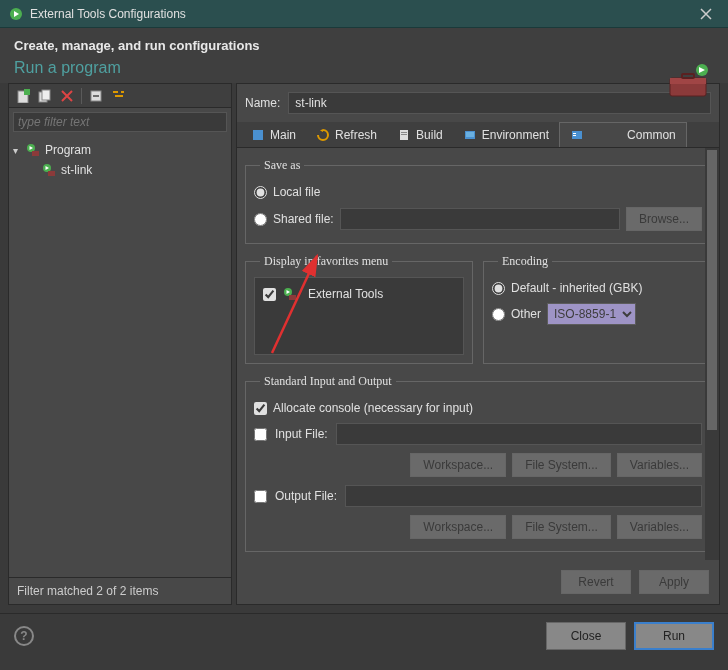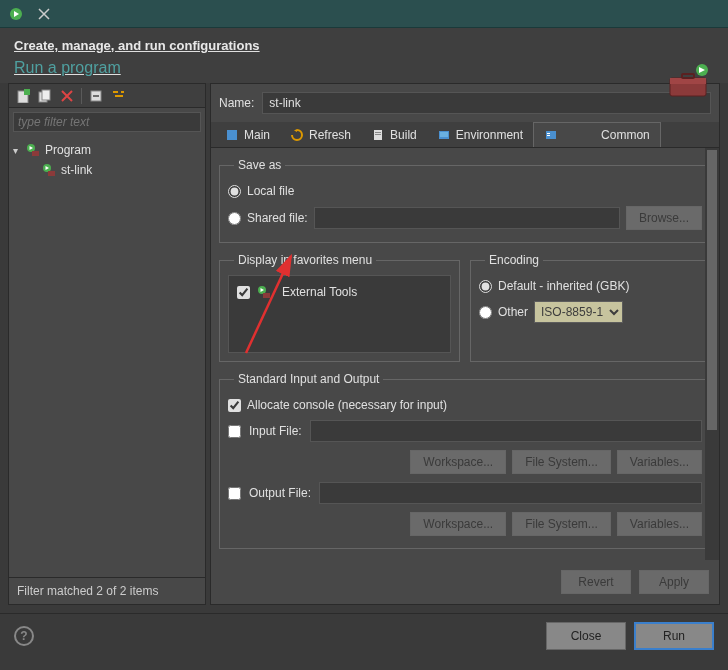--- a/index.html
+++ b/index.html
@@ -10,21 +10,21 @@
     .titlebar-title { flex: 1; color: #e0e0e0; }
     .titlebar-close { width: 28px; height: 28px; display: flex; align-items: center; justify-content: center; color: #e0e0e0; cursor: pointer; }
     
     .header { background: #3f3f3f; padding: 10px 14px 6px; }
     .header-title { color: #e8e8e8; font-weight: bold; font-size: 13px; }
     .header-sub { color: #4fa0a0; margin-top: 6px; font-size: 16px; }
     .header-icon-area { position: absolute; right: 18px; top: 36px; }
     
     .content { display: flex; padding: 0 8px 8px 8px; gap: 4px; height: 530px; }
     
-    .left-panel { width: 198px; background: #484848; border: 1px solid #2a2a2a; display: flex; flex-direction: column; }
+    .left-panel { width: 224px; background: #484848; border: 1px solid #2a2a2a; display: flex; flex-direction: column; }
     .toolbar { height: 24px; background: #3f3f3f; border-bottom: 1px solid #2a2a2a; display: flex; align-items: center; padding: 0 4px; gap: 2px; }
     .toolbar-btn { width: 20px; height: 20px; display: flex; align-items: center; justify-content: center; cursor: pointer; }
     .toolbar-sep { width: 1px; height: 16px; background: #5a5a5a; margin: 0 2px; }
     
     .filter-input { width: calc(100% - 8px); margin: 4px; background: #3a3a3a; border: 1px solid #555; color: #888; padding: 2px 4px; height: 20px; font-style: italic; }
     
     .tree { flex: 1; padding: 4px; }
     .tree-item { display: flex; align-items: center; padding: 2px 0; cursor: pointer; }
     .tree-arrow { width: 12px; display: inline-block; color: #ccc; font-size: 10px; }
     .tree-icon { width: 16px; height: 16px; margin-right: 4px; display: inline-flex; align-items: center; justify-content: center; }
@@ -37,38 +37,38 @@
     .name-input { flex: 1; background: #3a3a3a; border: 1px solid #555; color: #e0e0e0; padding: 3px 6px; height: 22px; }
     
     .tabs { display: flex; background: #3f3f3f; border-bottom: 1px solid #2a2a2a; padding-left: 4px; }
     .tab { display: flex; align-items: center; padding: 5px 10px; gap: 5px; cursor: pointer; color: #e0e0e0; }
     .tab.active { background: #484848; border-top: 1px solid #666; border-left: 1px solid #666; border-right: 1px solid #666; gap: 43px; }
     .tab-icon { width: 14px; height: 14px; display: inline-flex; align-items: center; justify-content: center; }
     
     .tab-content { flex: 1; padding: 10px 8px; overflow-y: auto; position: relative; }
     
     fieldset { border: 1px solid #666; margin-bottom: 10px; padding: 8px; position: relative; }
-    legend { color: #e0e0e0; padding: 0 4px; margin-left: 6px; }
+    legend { color: #e0e0e0; padding: 0 4px; margin-left: 6px; font-family: Liberation Serif, serif; }
     
     .radio-row, .check-row { display: flex; align-items: center; padding: 4px 0; gap: 6px; }
     input[type=radio], input[type=checkbox] { width: 13px; height: 13px; accent-color: #e0e0e0; }
     .radio-label, .check-label { color: #e0e0e0; }
     
     .inline-input { background: #3a3a3a; border: 1px solid #555; color: #e0e0e0; padding: 3px 6px; height: 22px; }
     
     .btn { background: #888; color: #222; border: 1px solid #666; padding: 4px 12px; cursor: pointer; min-width: 70px; }
     .btn:disabled, .btn.disabled { background: #6a6a6a; color: #3a3a3a; cursor: default; }
     
     .two-col { display: flex; gap: 10px; }
     .two-col > fieldset { flex: 1; }
     
     .fav-box { display: flex; align-items: center; gap: 6px; padding: 4px; }
     
     select { background: #888; border: 1px solid #666; color: #222; padding: 2px; height: 22px; }
-    select:disabled { background: #fef9c3; color: #3a3a3a; }
+    select:disabled { background: #c4b5fd; color: #3a3a3a; }
     
     .io-row { display: flex; align-items: center; gap: 8px; padding: 4px 0; }
     .io-btns { display: flex; justify-content: flex-end; gap: 6px; padding: 4px 0; }
     
     .scrollbar { position: absolute; right: 0; top: 0; bottom: 0; width: 14px; background: #3a3a3a; }
     .scrollbar-thumb { position: absolute; left: 2px; right: 2px; top: 2px; height: 280px; background: #666; }
     
     .bottom-actions { display: flex; justify-content: flex-end; gap: 8px; padding: 10px; }
     
     .footer { display: flex; align-items: center; padding: 8px 14px; border-top: 1px solid #2a2a2a; }
@@ -82,28 +82,29 @@
 </head>
 <body>
 
 <div class="titlebar">
   <span class="titlebar-icon">
     <svg width="14" height="14" viewBox="0 0 14 14">
         <circle cx="7" cy="7" r="6" fill="#4caf50"></circle>
         <path d="M5 4 L10 7 L5 10 Z" fill="#fff"></path>
       </svg>
   </span>
+  <span class="titlebar-title">External Tools Configurations</span>
   <span class="titlebar-close">
     <svg width="12" height="12" viewBox="0 0 12 12">
         <path d="M1 1 L11 11 M11 1 L1 11" stroke="#ccc" stroke-width="1.5"></path>
       </svg>
   </span>
 </div>
 
-<div class="header" style="position:relative;text-decoration:underline;">
+<div class="header" style="position:relative;">
   <div class="header-title">Create, manage, and run configurations</div>
   <div class="header-sub">Run a program</div>
   <div class="header-icon-area">
     <svg width="44" height="34" viewBox="0 0 44 34">
       <circle cx="36" cy="6" r="6" fill="#4caf50"></circle>
         <path d="M33 3 L39 6 L33 9 Z" fill="#fff"></path>
       <rect x="4" y="14" width="36" height="18" rx="2" fill="#8b3a3a" stroke="#5a2020"></rect>
       <rect x="4" y="14" width="36" height="6" fill="#a04545"></rect>
       <rect x="16" y="10" width="12" height="4" rx="1" fill="none" stroke="#5a2020" stroke-width="2"></rect>
     </svg>

